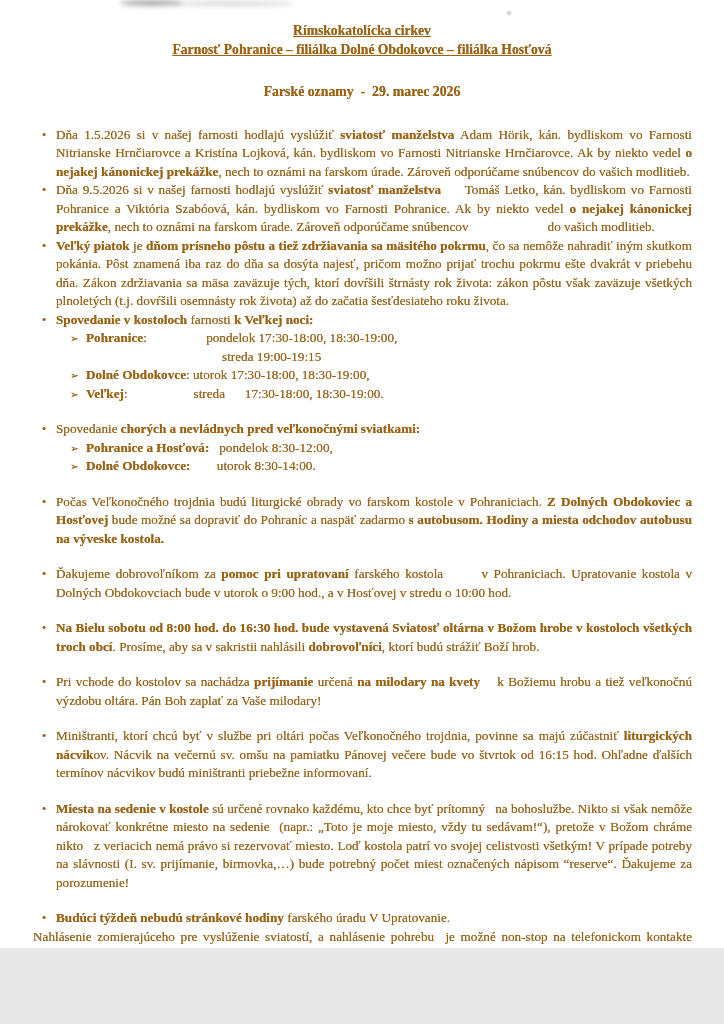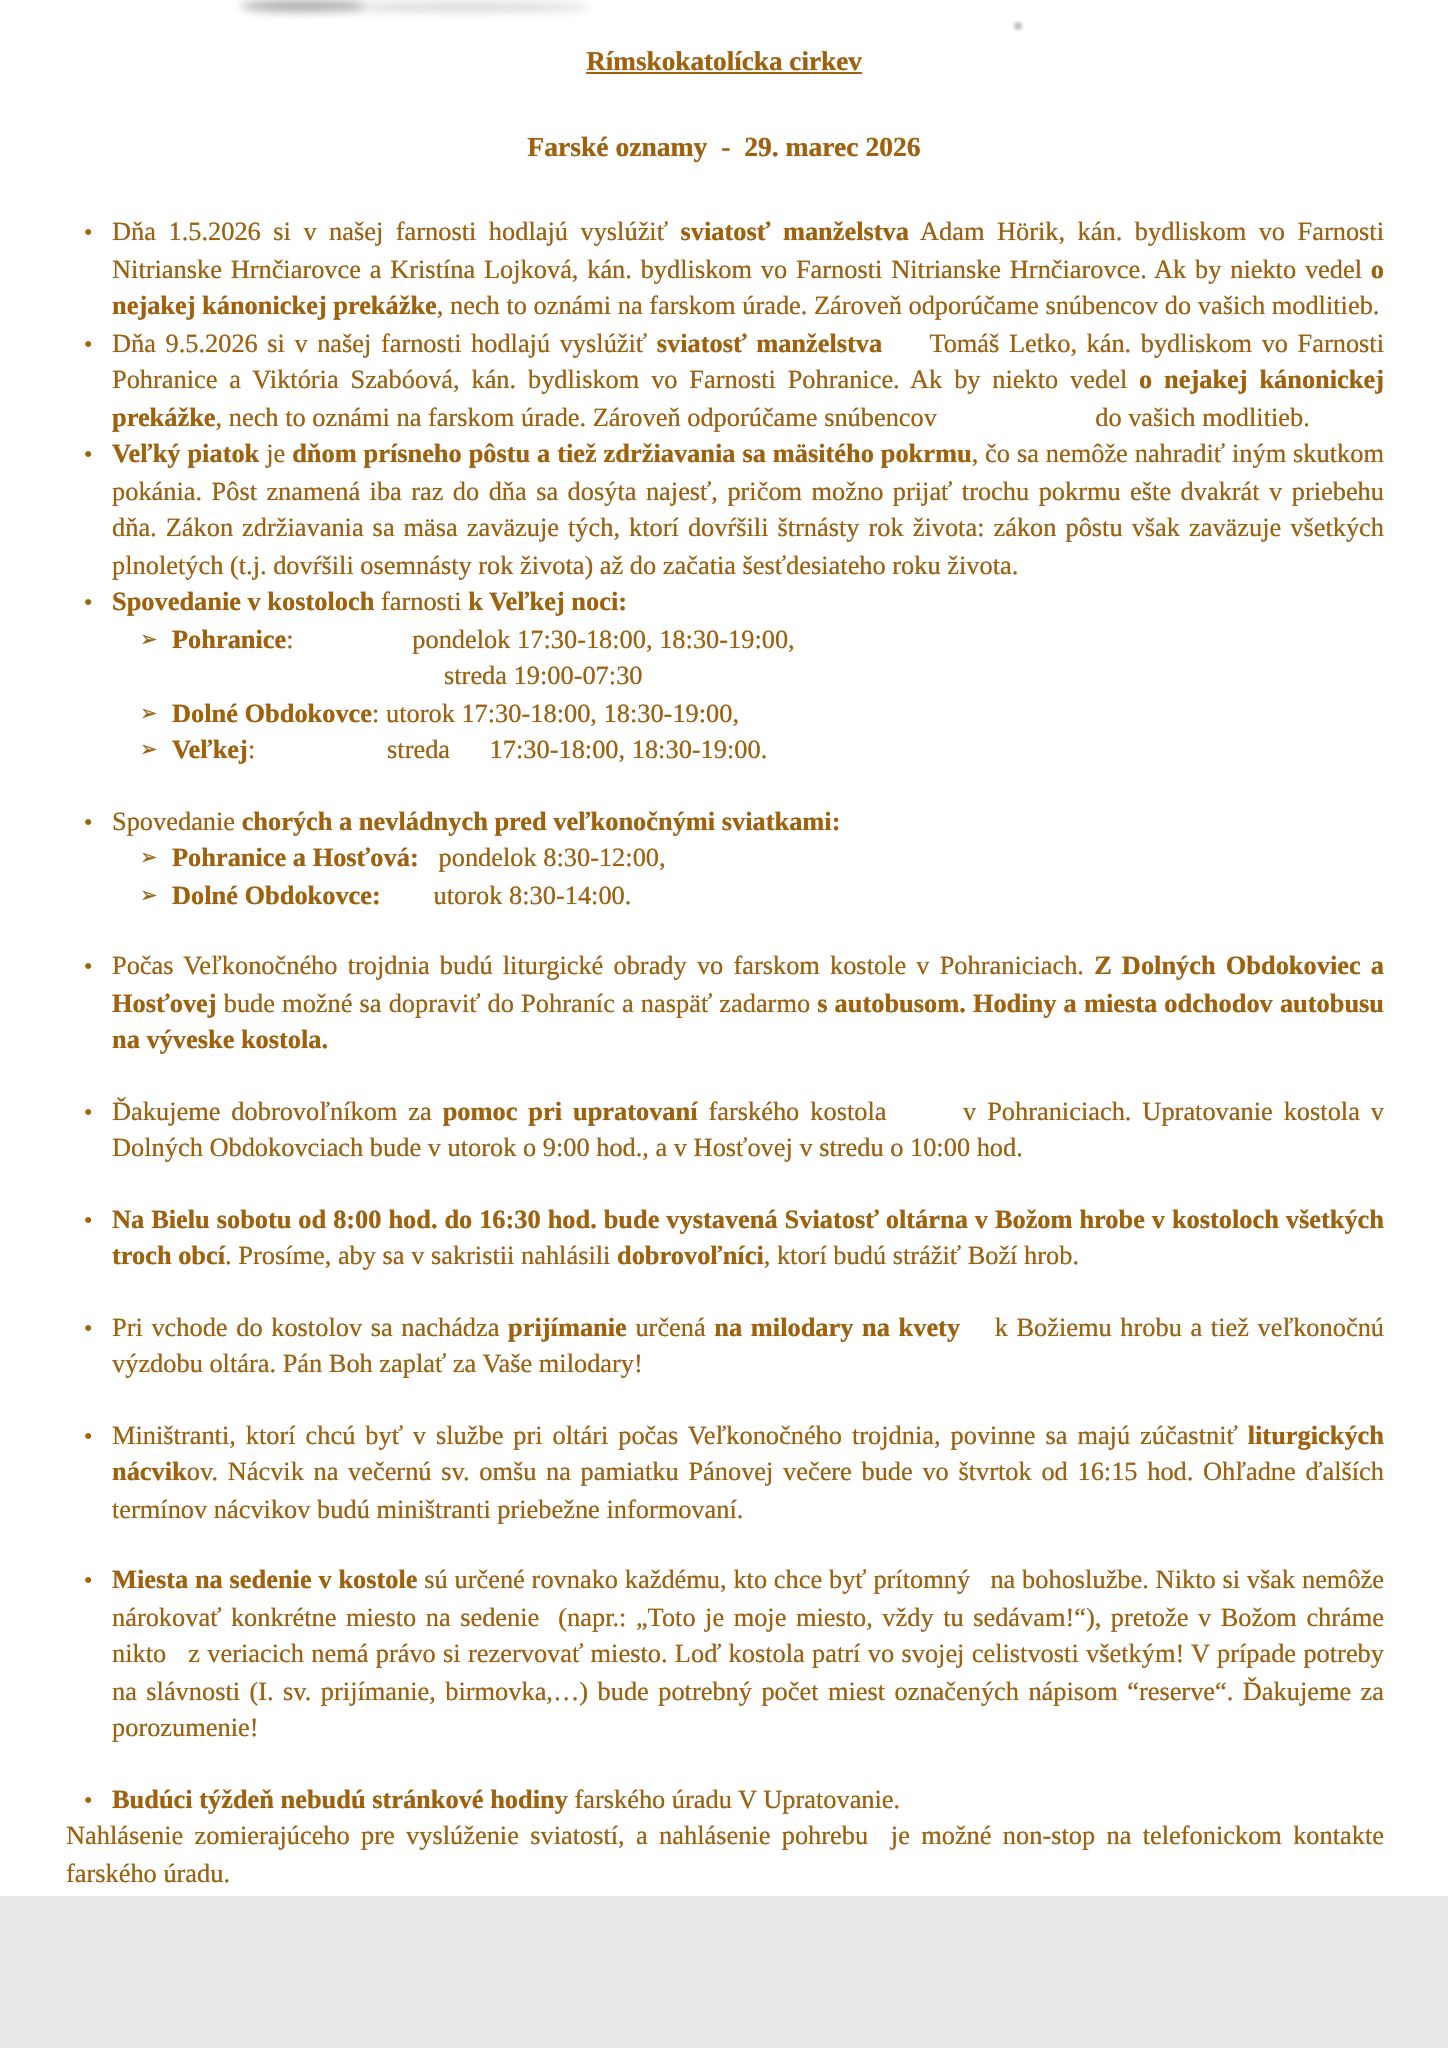--- a/index.html
+++ b/index.html
@@ -43,20 +43,21 @@
 </head>
 <body>
 
 <div class="page">
   <div class="smudge-a"></div>
   <div class="smudge-b"></div>
   <div class="smudge-c"></div>
 
   <div class="header">
     <div class="u">Rímskokatolícka cirkev</div>
+    <div class="u">Farnosť Pohranice – filiálka Dolné Obdokovce – filiálka Hosťová</div>
   </div>
 
   <div class="title">Farské oznamy  -  29. marec 2026</div>
 
   <div class="content">
       <div class="item bullet">
         <span class="marker">•</span>
         <span class="txt"><span>Dňa 1.5.2026 si v našej farnosti hodlajú vyslúžiť </span><span class="b">sviatosť manželstva</span><span> Adam Hörik, kán. bydliskom vo Farnosti Nitrianske Hrnčiarovce a Kristína Lojková, kán. bydliskom vo Farnosti Nitrianske Hrnčiarovce. Ak by niekto vedel </span><span class="b">o nejakej kánonickej prekážke</span><span>, nech to oznámi na farskom úrade. Zároveň odporúčame snúbencov do vašich modlitieb.</span></span>
       </div>
       <div class="item bullet">
@@ -69,21 +70,21 @@
       </div>
       <div class="item bullet">
         <span class="marker">•</span>
         <span class="txt"><span class="b">Spovedanie v kostoloch</span><span> farnosti </span><span class="b">k Veľkej noci:</span></span>
       </div>
       <div class="item sub">
         <span class="marker">➢</span>
         <span class="txt"><span class="b">Pohranice</span><span>:                  pondelok 17:30-18:00, 18:30-19:00,</span></span>
       </div>
       <div class="item cont">
-        <span class="txt"><span>streda 19:00-07:30</span></span>
+        <span class="txt"><span>streda 19:00-19:15</span></span>
       </div>
       <div class="item sub">
         <span class="marker">➢</span>
         <span class="txt"><span class="b">Dolné Obdokovce</span><span>: utorok 17:30-18:00, 18:30-19:00,</span></span>
       </div>
       <div class="item sub">
         <span class="marker">➢</span>
         <span class="txt"><span class="b">Veľkej</span><span>:                    streda      17:30-18:00, 18:30-19:00.</span></span>
       </div>
       <div class="item bullet gap">

